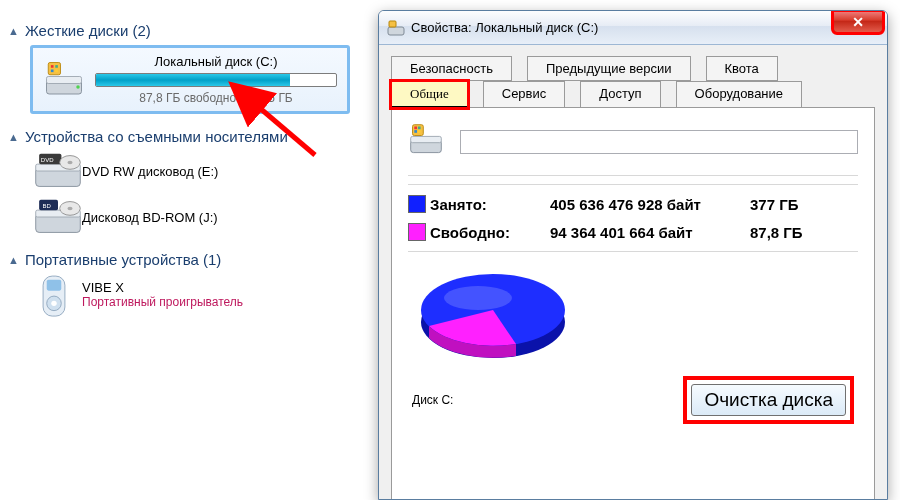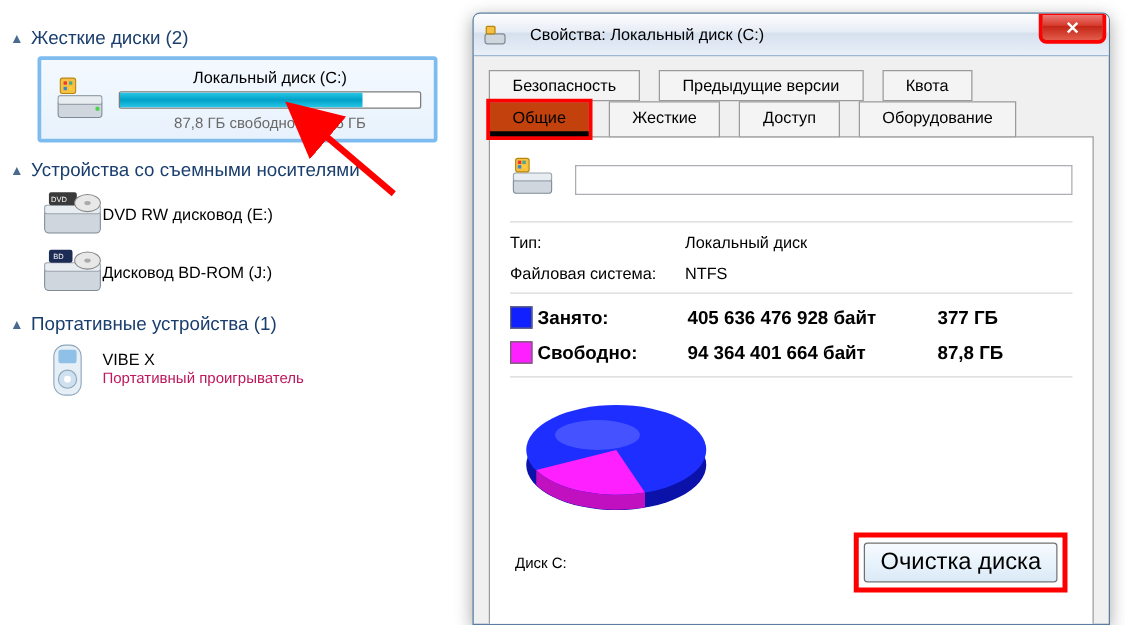--- a/index.html
+++ b/index.html
@@ -90,21 +90,21 @@
     border-radius: 6px 6px 0 0;
     overflow: hidden;
   }
   .titlebar {
     height: 34px;
     background: linear-gradient(#fdfdfe,#e6ecf5 45%,#d6e0ee 46%,#e8eff8);
     border-bottom: 1px solid #9db7d4;
     display: flex;
     align-items: center;
     padding: 0 0 0 8px;
-    gap: 19px;
+    gap: 6px;
   }
   .titlebar .ttl { font-size: 13px; color: #000; }
   .winbtns { margin-left:auto; display:flex; height:100%; }
   .winbtn {
     width: 32px; height: 22px;
     margin-top:0;
     display:flex; align-items:center; justify-content:center;
     border:1px solid #8aa3c0; border-top:none;
     background: linear-gradient(#f5faff,#d9e6f4);
     color:#3a5577; font-size:11px;
@@ -122,23 +122,24 @@
   .tab {
     padding: 4px 18px;
     border:1px solid #9a9a9a;
     background:#f4f4f4;
     font-size:13px;
     position:relative;
     top:1px;
     margin-right:-1px;
   }
   .tab.active {
-    background:#c2410c;
-    border-bottom:5px solid #000000;
+    background:#fef9c3;
+    border-bottom:2px solid #000000;
     z-index:2;
+    font-family:Liberation Serif, serif;
   }
   .hl-red { outline: 3px solid #ff0000; outline-offset: -1px; }
   .hl-red-box { border: 4px solid #ff0000; padding:4px; display:inline-block; }
   .tabpage {
     border:1px solid #9a9a9a;
     background:#fff;
     padding: 14px 16px 10px 16px;
     min-height: 410px;
   }
   .toprow { display:flex; align-items:center; gap:16px; margin-bottom:14px; }
@@ -287,21 +288,21 @@
   </div>
 
   <div class="tabs-wrap">
     <div class="tabrow">
       <div class="tab">Безопасность</div>
       <div class="tab">Предыдущие версии</div>
       <div class="tab">Квота</div>
     </div>
     <div class="tabrow">
       <div class="tab active hl-red">Общие</div>
-      <div class="tab">Жесткие</div>
+      <div class="tab">Сервис</div>
       <div class="tab">Доступ</div>
       <div class="tab">Оборудование</div>
     </div>
 
     <div class="tabpage">
 
       <div class="toprow">
         <span>
           <svg viewBox="0 0 40 40" width="36" height="36">
             <rect x="3" y="20" width="34" height="14" rx="3" fill="#cfd6dd" stroke="#7f8a96"></rect>
@@ -311,26 +312,20 @@
               <rect x="11" y="5" width="3" height="3" fill="#4a8"></rect>
             <rect x="7" y="9" width="3" height="3" fill="#38c"></rect>
               <rect x="11" y="9" width="3" height="3" fill="#fc3"></rect>
           </svg>
         </span>
         <input type="text" value="" style="">
       </div>
 
       <hr class="hr">
 
-      <div class="kv">
-        <div>Тип:</div>
-        <div>Локальный диск</div>
-        <div>Файловая система:</div>
-        <div>NTFS</div>
-      </div>
 
       <hr class="hr">
 
       <div class="usage">
         <div class="sw blue"></div>
         <div>Занято:</div>
         <div>405 636 476 928 байт</div>
         <div>377 ГБ</div>
 
         <div class="sw mag"></div>

